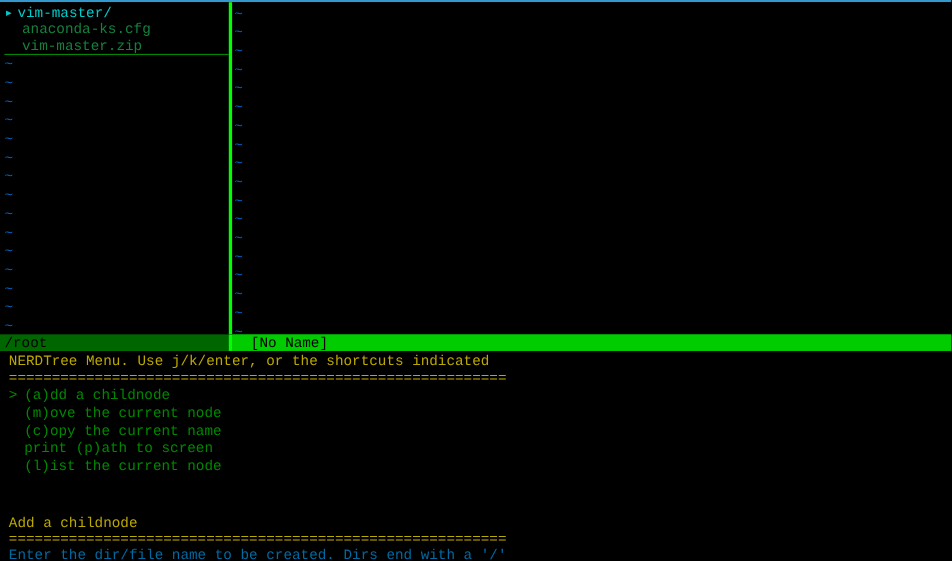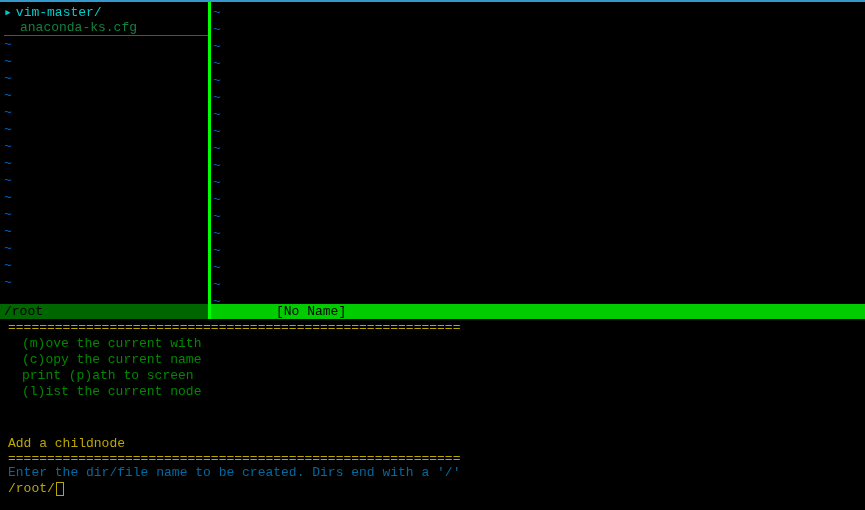--- a/index.html
+++ b/index.html
@@ -67,21 +67,20 @@
       padding-top: 2px;
     }
     .editor-pane .tilde {
       color: #0066cc;
       line-height: 17px;
     }
     .status-bar {
       display: flex;
       height: 15px;
       background: #00cc00;
-      gap: 48px;
     }
     .status-left {
       width: 211px;
       background: #006600;
       color: #000;
       padding-left: 4px;
       border-right: 3px solid #00ff00;
       line-height: 15px;
     }
     .status-right {
@@ -151,20 +150,21 @@
 <div class="top-border"></div>
 
 <div class="main-area">
   <div class="nerdtree-pane">
     <div class="tree-content">
       <div class="tree-dir">
         <span class="tree-arrow">▸</span>
         <span>vim-master/</span>
       </div>
       <div class="tree-file">anaconda-ks.cfg</div>
+      <div class="tree-file">vim-master.zip</div>
       <div class="tree-divider"></div>
     </div>
     <div class="nerdtree-tildes">
       <div class="tilde">~</div>
       <div class="tilde">~</div>
       <div class="tilde">~</div>
       <div class="tilde">~</div>
       <div class="tilde">~</div>
       <div class="tilde">~</div>
       <div class="tilde">~</div>
@@ -199,23 +199,25 @@
     <div class="tilde">~</div>
   </div>
 </div>
 
 <div class="status-bar">
   <div class="status-left">/root</div>
   <div class="status-right">[No Name]</div>
 </div>
 
 <div class="menu-area">
+  <div class="menu-header">NERDTree Menu. Use j/k/enter, or the shortcuts indicated</div>
   <div class="menu-divider">==========================================================</div>
   <div class="menu-items">
-    <div class="menu-item"><span class="menu-indicator">  </span><span>(m)ove the current with</span></div>
+    <div class="menu-item selected"><span class="menu-indicator">&gt; </span><span>(a)dd a childnode</span></div>
+    <div class="menu-item"><span class="menu-indicator">  </span><span>(m)ove the current node</span></div>
     <div class="menu-item"><span class="menu-indicator">  </span><span>(c)opy the current name</span></div>
     <div class="menu-item"><span class="menu-indicator">  </span><span>print (p)ath to screen</span></div>
     <div class="menu-item"><span class="menu-indicator">  </span><span>(l)ist the current node</span></div>
   </div>
   <div class="prompt-section">
     <div class="prompt-title">Add a childnode</div>
     <div class="menu-divider">==========================================================</div>
     <div class="prompt-text">Enter the dir/file name to be created. Dirs end with a '/'</div>
     <div class="input-line">
       <span>/root/</span>

